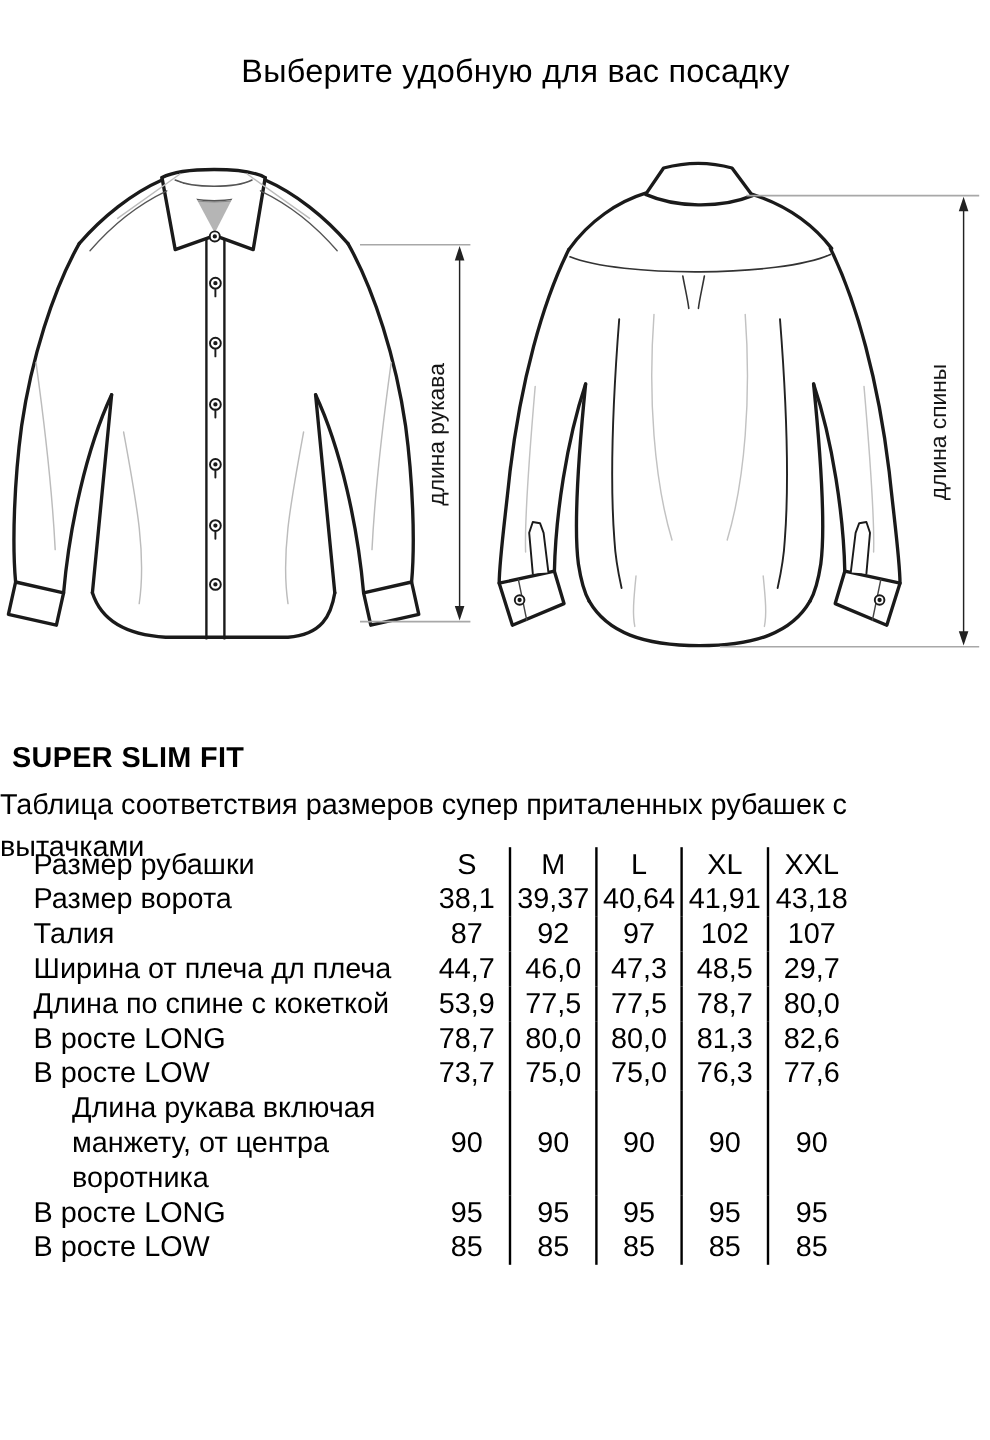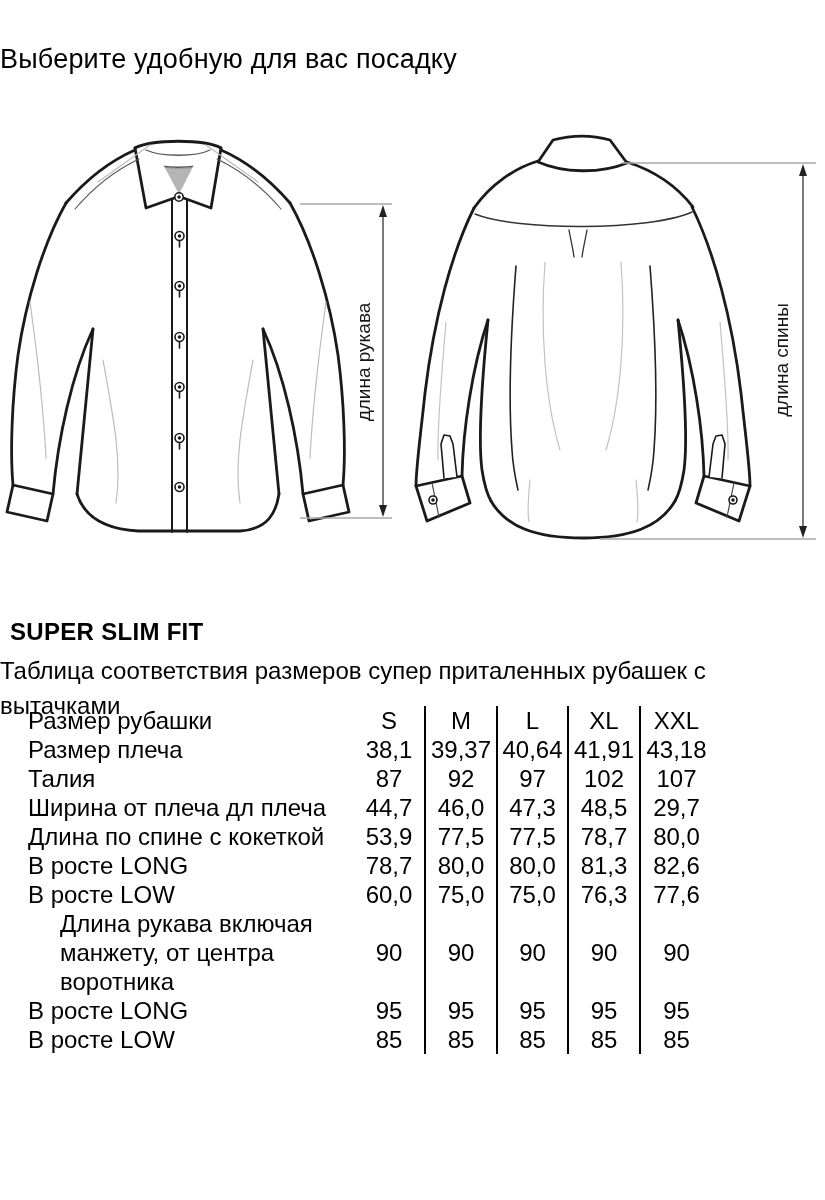--- a/index.html
+++ b/index.html
@@ -1,21 +1,21 @@
 <!DOCTYPE html>
 <html><head>
 <meta charset="utf-8">
 <style>
   html,body{margin:0;padding:0;}
   body{
     width:825px;height:1200px;position:relative;background:#ffffff;
     font-family:"Liberation Sans",sans-serif;color:#000;overflow:hidden;
   }
   .title{
-    position:absolute;top:44px;left:0;width:658px;text-align:left;
+    position:absolute;top:44px;left:0;width:658px;text-align:right;
     font-size:27px;font-weight:400;letter-spacing:0.2px;
   }
   .diagram-svg{position:absolute;left:0;top:120px;width:825px;height:470px;}
   svg text{font-family:"Liberation Sans",sans-serif;fill:#161616;}
   .fit-heading{
     position:absolute;left:10px;top:618px;font-size:24px;font-weight:700;
     letter-spacing:0.3px;margin:0;
   }
   .fit-desc{
     position:absolute;left:0;top:653px;width:810px;margin:0;
@@ -194,21 +194,21 @@
   <tbody>
       <tr>
     <td class="lbl">Размер рубашки</td>
     <td class="val">S</td>
     <td class="val sep">M</td>
     <td class="val sep">L</td>
     <td class="val sep">XL</td>
     <td class="val sep">XXL</td>
   </tr>
   <tr>
-    <td class="lbl">Размер плеча</td>
+    <td class="lbl">Размер ворота</td>
     <td class="val">38,1</td>
     <td class="val sep">39,37</td>
     <td class="val sep">40,64</td>
     <td class="val sep">41,91</td>
     <td class="val sep">43,18</td>
   </tr>
   <tr>
     <td class="lbl">Талия</td>
     <td class="val">87</td>
     <td class="val sep">92</td>
@@ -235,21 +235,21 @@
   <tr>
     <td class="lbl">В росте LONG</td>
     <td class="val">78,7</td>
     <td class="val sep">80,0</td>
     <td class="val sep">80,0</td>
     <td class="val sep">81,3</td>
     <td class="val sep">82,6</td>
   </tr>
   <tr>
     <td class="lbl">В росте LOW</td>
-    <td class="val">60,0</td>
+    <td class="val">73,7</td>
     <td class="val sep">75,0</td>
     <td class="val sep">75,0</td>
     <td class="val sep">76,3</td>
     <td class="val sep">77,6</td>
   </tr>
   <tr>
     <td class="lbl"><span class="lbl-wrap narrow">Длина рукава включая манжету, от центра воротника</span></td>
     <td class="val">90</td>
     <td class="val sep">90</td>
     <td class="val sep">90</td>

